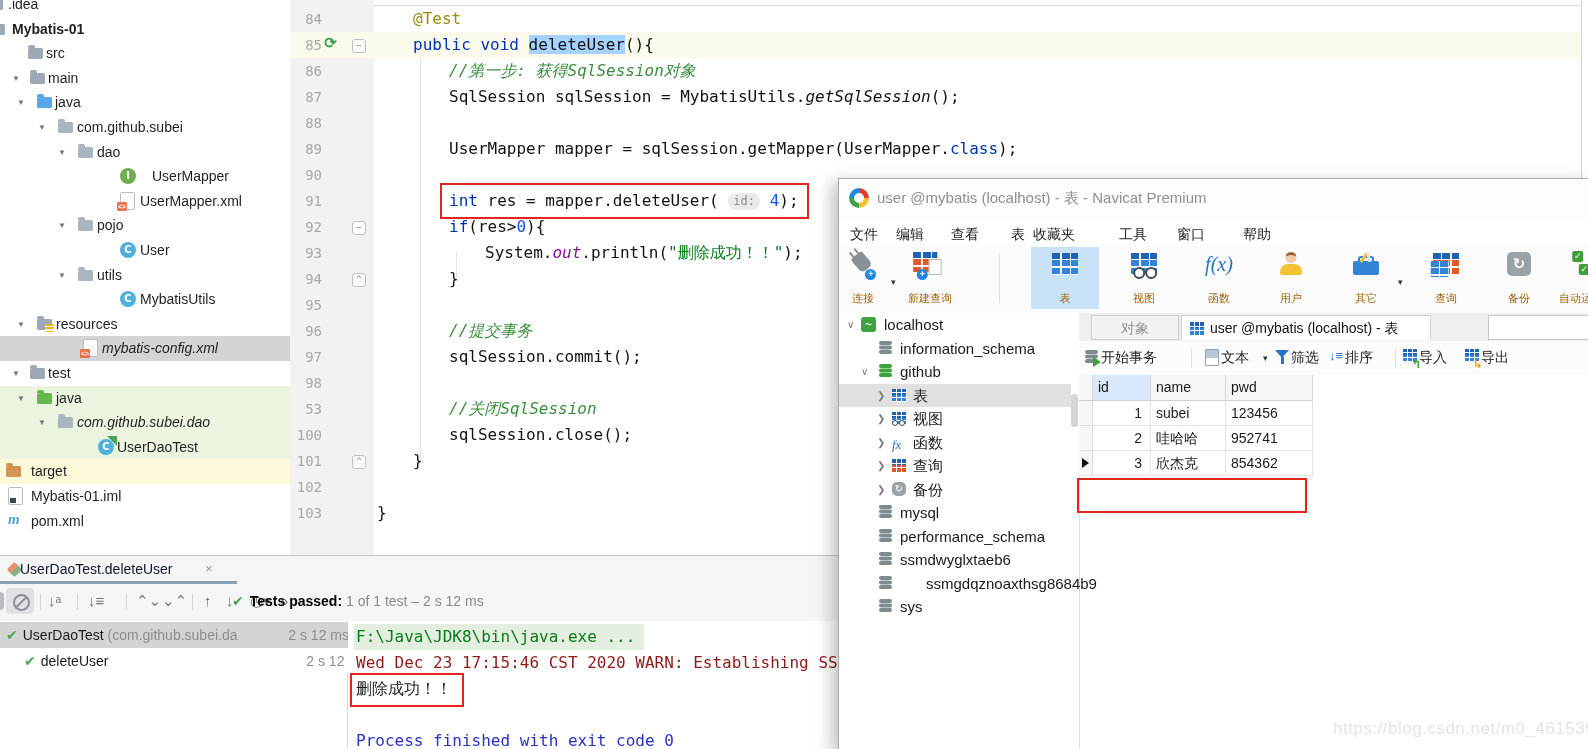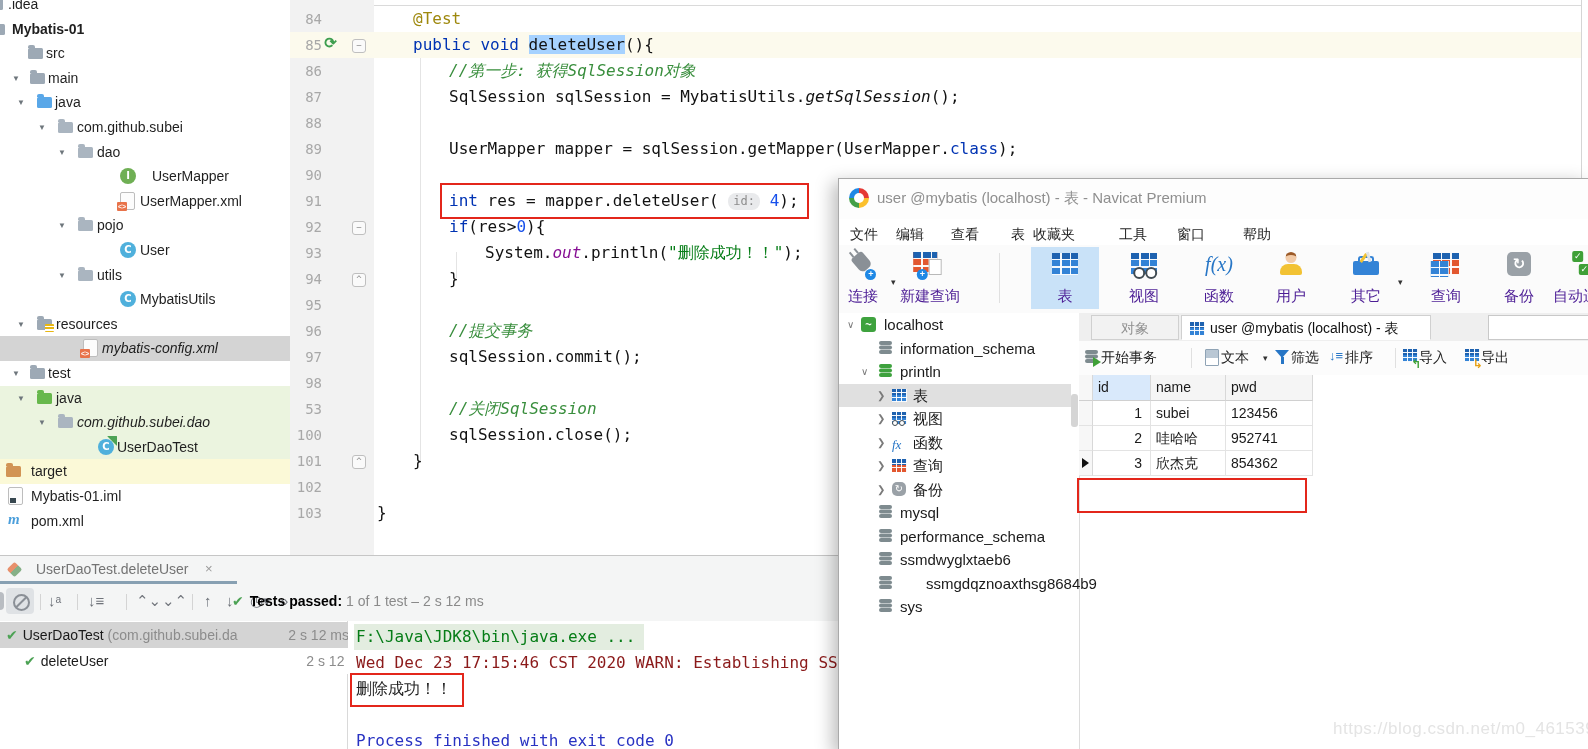--- a/index.html
+++ b/index.html
@@ -43,21 +43,21 @@
   .tok-hint{display:inline-block;background:#E9EAEC;color:#8C8C8C;font-size:12px;line-height:17px;border-radius:8px;padding:0 5px;vertical-align:1px;}
   .redbox{position:absolute;border:2px solid #E3261B;background:transparent;z-index:5;}
   .gut-run{position:absolute;left:32px;top:3px;width:17px;height:17px;color:#3E9E4F;font-size:15px;font-weight:bold;line-height:17px;text-align:center;}
   .gut-fold{position:absolute;left:62px;top:7px;width:12px;height:12px;border:1px solid #BFBFBF;border-radius:3px;background:#FAFAFA;color:#8F8F8F;font-size:9px;line-height:11px;text-align:center;}
   #estripe{left:1581px;top:0;width:1px;height:555px;background:#D5D5D5;z-index:1;}
   
   #run{left:0;top:555px;width:838px;height:194px;background:#fff;border-top:1px solid #C6C6C6;overflow:hidden;z-index:1;}
   #run-tabrow{position:absolute;left:0;top:0;width:100%;height:28px;background:#F4F5F5;}
   #run-underline{position:absolute;left:0;top:25px;width:237px;height:3px;background:#87A0B2;}
   .rtab-ic{position:absolute;left:9px;top:8px;width:11px;height:11px;transform:rotate(45deg);background:linear-gradient(90deg,#E8906C 50%,#86B087 50%);border-radius:2px;}
-  #run-tab-label{position:absolute;left:36px;top:5px;font-size:14px;color:#737373;}
+  #run-tab-label{position:absolute;left:20px;top:5px;font-size:14px;color:#0f172a;}
   #run-tab-close{position:absolute;left:205px;top:5px;font-size:13px;color:#9A9A9A;}
   #run-toolbar{position:absolute;left:0;top:28px;width:100%;height:37px;background:#F4F5F5;border-bottom:1px solid #DCDCDC;}
   .rt-ic{position:absolute;top:8px;color:#6F737A;font-size:15px;line-height:18px;}
   .rt-sep{position:absolute;top:10px;width:1px;height:16px;background:#D4D4D4;}
   .stopbox{position:absolute;left:6px;top:4px;width:28px;height:26px;background:#DFE2E5;border-radius:4px;}
   .stop-circ{position:absolute;left:13px;top:10px;width:13px;height:13px;border:2px solid #8A8F96;border-radius:50%;}
   .stop-circ::after{content:"";position:absolute;left:-1px;top:4.5px;width:15px;height:2px;background:#8A8F96;transform:rotate(-45deg);}
   #run-status{position:absolute;left:232px;top:9px;font-size:14px;}
   #run-status .ok{color:#4CA254;font-weight:bold;margin-right:6px;}
   #run-status .p1{color:#000;font-weight:bold;}
@@ -74,21 +74,21 @@
   #nv{left:838px;top:178px;width:750px;height:571px;background:#fff;border:1px solid #A9A9A9;
       box-shadow:-6px 4px 16px rgba(0,0,0,.25);z-index:10;overflow:hidden;}
   #nv-title{position:absolute;left:0;top:0;width:100%;height:40px;background:#FDFDFD;}
   #nv-logo{position:absolute;left:10px;top:9px;width:20px;height:20px;border-radius:50%;
      background:conic-gradient(#E53935 0 25%,#FBC02D 25% 50%,#43A047 50% 75%,#1E88E5 75% 100%);}
   #nv-logo::after{content:"";position:absolute;left:5px;top:5px;width:10px;height:10px;border-radius:50%;background:#fff;}
   #nv-title-text{position:absolute;left:38px;top:10px;font-size:15px;color:#8F8F8F;white-space:nowrap;}
   .nv-menu{position:absolute;top:47px;font-size:14px;color:#1F1F1F;}
   #nv-toolbar{position:absolute;left:0;top:66px;width:100%;height:68px;background:#FBFBFB;border-bottom:1px solid #E2E2E2;}
   .nv-tool{position:absolute;top:2px;height:62px;text-align:center;}
-  .nv-tool .lbl{position:absolute;bottom:3px;left:0;right:0;font-size:15px;color:#4c1d95;white-space:nowrap;}
+  .nv-tool .lbl{position:absolute;bottom:3px;left:0;right:0;font-size:11px;color:#a16207;white-space:nowrap;}
   .nv-sel{background:#C9E2F8;}
   .nv-sep{position:absolute;top:8px;width:1px;height:50px;background:#E0E0E0;}
   .nv-dd{position:absolute;font-size:9px;color:#333;}
   .grid-ic{position:absolute;background:#3383D6;}
   .grid-ic.hd::before{content:"";position:absolute;left:0;top:0;right:0;height:6px;background:#1E62B0;}
   .grid-lines{position:absolute;inset:0;background-image:repeating-linear-gradient(to right,transparent 0 8px,rgba(255,255,255,.95) 8px 9.5px),repeating-linear-gradient(to bottom,transparent 0 6px,rgba(255,255,255,.95) 6px 7.5px);}
   .fx-ic{font-family:"Liberation Serif",serif;font-style:italic;color:#2776C6;}
   .cyl{position:relative;width:13px;height:4px;border-radius:2px;}
   .person-head{position:absolute;width:11px;height:11px;border-radius:50%;background:#F2CBA8;border-top:3px solid #9C5A28;box-sizing:border-box;}
   .person-body{position:absolute;width:22px;height:11px;border-radius:8px 8px 2px 2px;background:#F2C233;}
@@ -386,21 +386,21 @@
           <div style="position: absolute; left: 22px; top: 4px; width: 15px; height: 15px; background: rgb(62, 162, 62); border-radius: 3px; color: rgb(255, 255, 255); font-size: 11px; line-height: 15px; text-align: center; font-weight: bold;">~</div>
           <div class="nt-label" style="left: 45px;">localhost</div>
         </div>
         <div class="nt-row" style="top: 23.5px;">
           <div class="cyl" style="position: absolute; left: 40px; top: 4px; background: rgb(126, 139, 143); box-shadow: rgb(126, 139, 143) 0px 4.5px 0px, rgb(126, 139, 143) 0px 9px 0px;"></div>
           <div class="nt-label" style="left: 61px;">information_schema</div>
         </div>
         <div class="nt-row" style="top: 47px;">
           <div class="nt-arrow" style="left: 22px;">∨</div>
           <div class="cyl" style="position: absolute; left: 40px; top: 4px; background: rgb(62, 162, 62); box-shadow: rgb(62, 162, 62) 0px 4.5px 0px, rgb(62, 162, 62) 0px 9px 0px;"></div>
-          <div class="nt-label" style="left: 61px;">println</div>
+          <div class="nt-label" style="left: 61px;">github</div>
         </div>
         <div class="nt-row nt-sel" style="top: 70.5px;">
           <div class="nt-arrow" style="left: 38px;">❯</div>
           <div class="grid-ic hd" style="left: 53px; top: 5px; width: 15px; height: 13px; background: rgb(51, 131, 214);">
             <div class="grid-lines" style="background-image: repeating-linear-gradient(to right, transparent 0px, transparent 4px, rgba(255, 255, 255, 0.95) 4px, rgba(255, 255, 255, 0.95) 5px), repeating-linear-gradient(transparent 0px, transparent 3.5px, rgba(255, 255, 255, 0.95) 3.5px, rgba(255, 255, 255, 0.95) 4.5px);"></div>
           </div>
           <div class="nt-label" style="left: 74px;">表</div>
         </div>
         <div class="nt-row" style="top: 94px;">
           <div class="nt-arrow" style="left: 38px;">❯</div>

